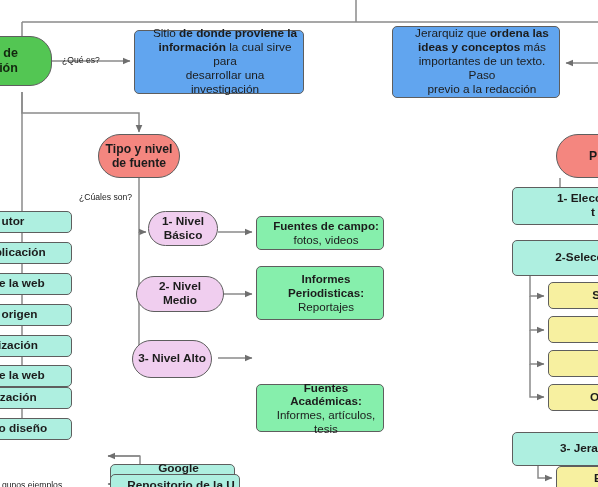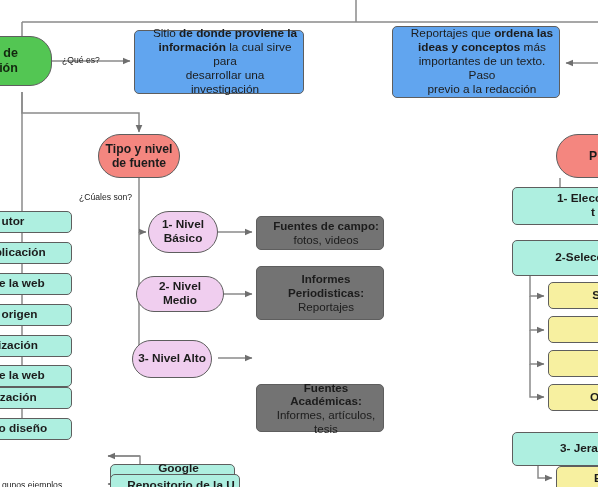--- a/index.html
+++ b/index.html
@@ -19,21 +19,21 @@
     line-height:1.18;
     padding:2px 4px;
   }
   .node .txt{display:block;width:100%;}
   .rect{border-radius:5px;padding-left:16px;}
   .pill{border-radius:22px;}
   .green{background:#53c653;font-weight:bold;font-size:12.5px;color:#13270f;}
   .blue{background:#61a5ef;font-size:11.8px;}
   .red{background:#f4867f;font-weight:bold;font-size:12.2px;}
   .purple{background:#f0ceef;font-weight:bold;font-size:11.8px;}
-  .cyan{background:#737373;font-size:11.6px;}
+  .cyan{background:#86efac;font-size:11.6px;}
   .cyanb{background:#aeefe0;font-weight:bold;font-size:11.8px;}
   .yellow{background:#f7f0a0;font-weight:bold;font-size:11.8px;}
   b{font-weight:bold;}
   .edge-label{
     position:absolute;font-size:8.6px;font-weight:normal;color:#222;
     background:transparent;white-space:nowrap;
   }
 </style>
 </head>
 <body>
@@ -92,36 +92,36 @@
   <div class="node rect blue" style="left:134px;top:30px;width:170px;height:64px;">
     <span class="txt">
       <span>Sitio </span><b>de donde proviene la</b><br>
       <b>información</b><span> la cual sirve para</span><br>
       <span>desarrollar una investigación</span>
     </span>
   </div>
 
   <div class="node rect blue" style="left:392px;top:26px;width:168px;height:72px;">
     <span class="txt">
-      <span>Reportajes que </span><b>ordena las</b><br>
+      <span>Jerarquiz que </span><b>ordena las</b><br>
       <b>ideas y conceptos</b><span> más</span><br>
       <span>importantes de un texto. Paso</span><br>
       <span>previo a la redacción</span>
     </span>
   </div>
 
   <div class="node pill red" style="left:98px;top:134px;width:82px;height:44px;">
     <span class="txt"><span>Tipo y nivel</span><br><span>de fuente</span></span>
   </div>
 
   <div class="node pill red" style="left:556px;top:134px;width:100px;height:44px;">
     <span class="txt">Proce</span>
   </div>
 
-  <div class="node pill purple" style="left:148px;top:211px;width:70px;height:42px;">
+  <div class="node pill purple" style="left:148px;top:211px;width:70px;height:35px;">
     <span class="txt"><span>1- Nivel</span><br><span>Básico</span></span>
   </div>
   <div class="node pill purple" style="left:136px;top:276px;width:88px;height:36px;">
     <span class="txt">2- Nivel Medio</span>
   </div>
   <div class="node pill purple" style="left:132px;top:340px;width:80px;height:38px;">
     <span class="txt">3- Nivel Alto</span>
   </div>
 
   <div class="node rect cyan" style="left:256px;top:216px;width:128px;height:34px;">

